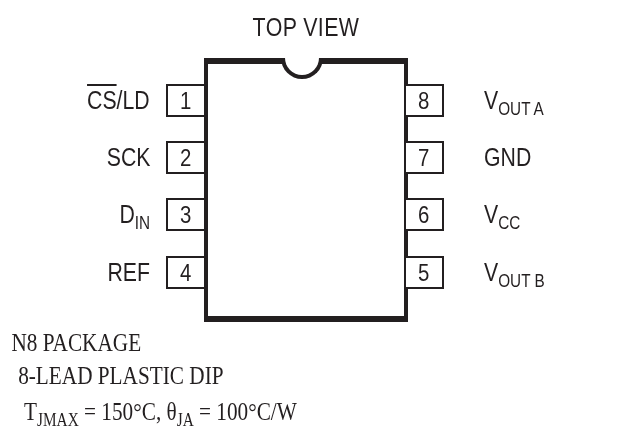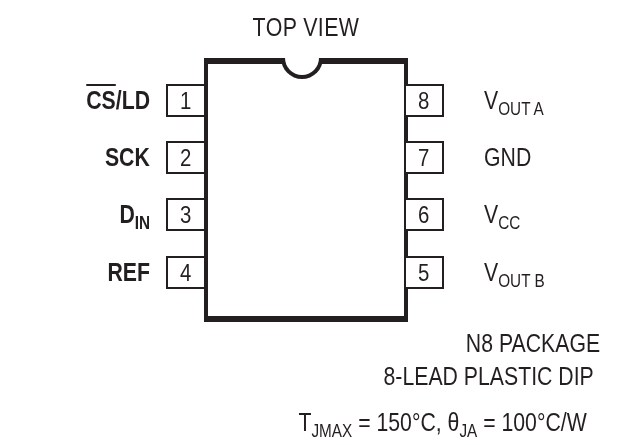--- a/index.html
+++ b/index.html
@@ -8,27 +8,27 @@
   .abs { position:absolute; }
   .title { left:0; width:612px; top:12px; text-align:center; font-size:26px; transform:scaleX(0.82); transform-origin:306px 0; letter-spacing:0.5px; }
   .body-box { left:204px; top:58px; width:196px; height:252px; border:4px solid #231f20; border-top-width:6px; border-bottom-width:6px; }
   .notch { left:281px; top:58px; width:42px; height:21px; border:4px solid #231f20; border-top:none; border-radius:0 0 25px 25px; background:#fff; box-sizing:border-box; }
   .pin { width:38px; height:33px; border:2px solid #231f20; box-sizing:border-box; background:#fff; font-size:24px; line-height:30px; text-align:center; }
   .pin span { display:inline-block; transform:scaleX(0.85); }
   .pin.left { left:166px; border-right:none; }
   .pin.right { left:406px; border-left:none; }
   .lbl { font-size:25px; line-height:30px; white-space:nowrap; }
   .lbl .t { display:inline-block; transform:scaleX(0.85); }
-  .lbl.left { right:472px; text-align:right;font-weight:bold; }
+  .lbl.left { right:472px; text-align:right; }
   .lbl.left .t { transform-origin:right center; }
   .lbl.right { left:484px; }
   .lbl.right .t { transform-origin:left center; }
   sub { font-size:18px; vertical-align:-6px; }
   .over { text-decoration:overline; }
-  .cap { left:0; width:612px; text-align:right; font-size:25px; }
+  .cap { left:0; width:612px; text-align:left; font-size:25px;font-family:Liberation Serif, serif; }
   .cap .t { display:inline-block; transform:scaleX(0.85); }
 </style>
 </head>
 <body>
 
 <div class="abs title">TOP VIEW</div>
 
 <div class="abs body-box"></div>
 <div class="abs notch"></div>
 
@@ -47,13 +47,13 @@
 <div class="abs pin right" style="top:198px;"><span>6</span></div>
 <div class="abs pin right" style="top:256px;"><span>5</span></div>
 
 <div class="abs lbl right" style="top:85px;"><span class="t"><span>V</span><sub>OUT A</sub></span></div>
 <div class="abs lbl right" style="top:142px;"><span class="t">GND</span></div>
 <div class="abs lbl right" style="top:199px;"><span class="t"><span>V</span><sub>CC</sub></span></div>
 <div class="abs lbl right" style="top:257px;"><span class="t"><span>V</span><sub>OUT B</sub></span></div>
 
 <div class="abs cap" style="top:329px;"><span class="t">N8 PACKAGE</span></div>
 <div class="abs cap" style="top:362px;"><span class="t">8-LEAD PLASTIC DIP</span></div>
-<div class="abs cap" style="top:408px;"><span class="t"><span>T</span><sub>JMAX</sub><span> = 150°C, </span><span>θ</span><sub>JA</sub><span> = 100°C/W</span></span></div>
+<div class="abs cap" style="top:398px;"><span class="t"><span>T</span><sub>JMAX</sub><span> = 150°C, </span><span>θ</span><sub>JA</sub><span> = 100°C/W</span></span></div>
 
 </body></html>

